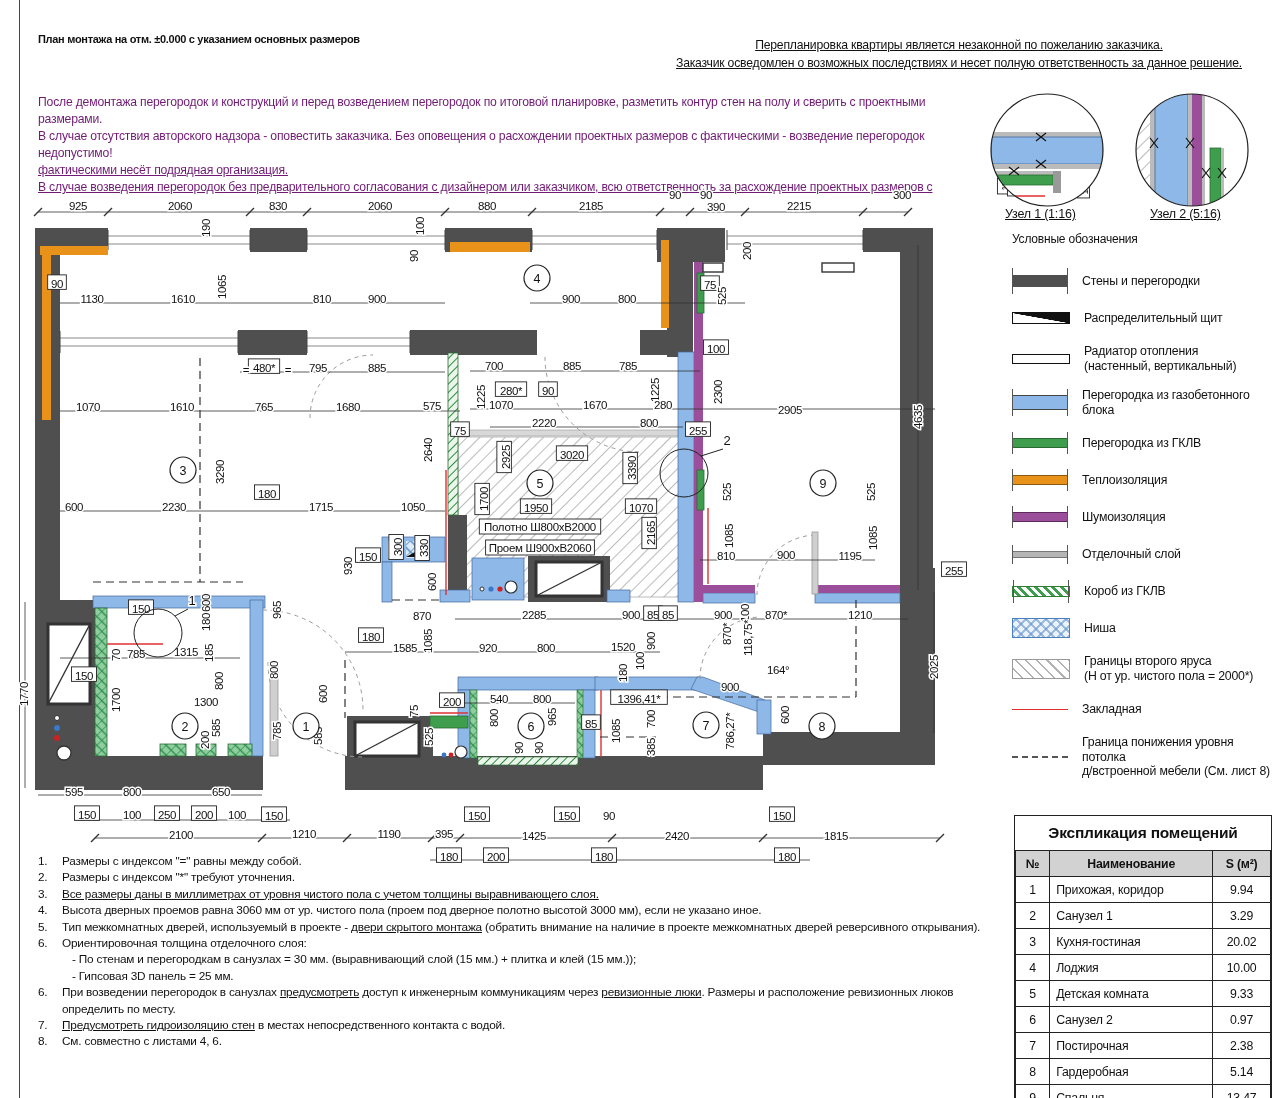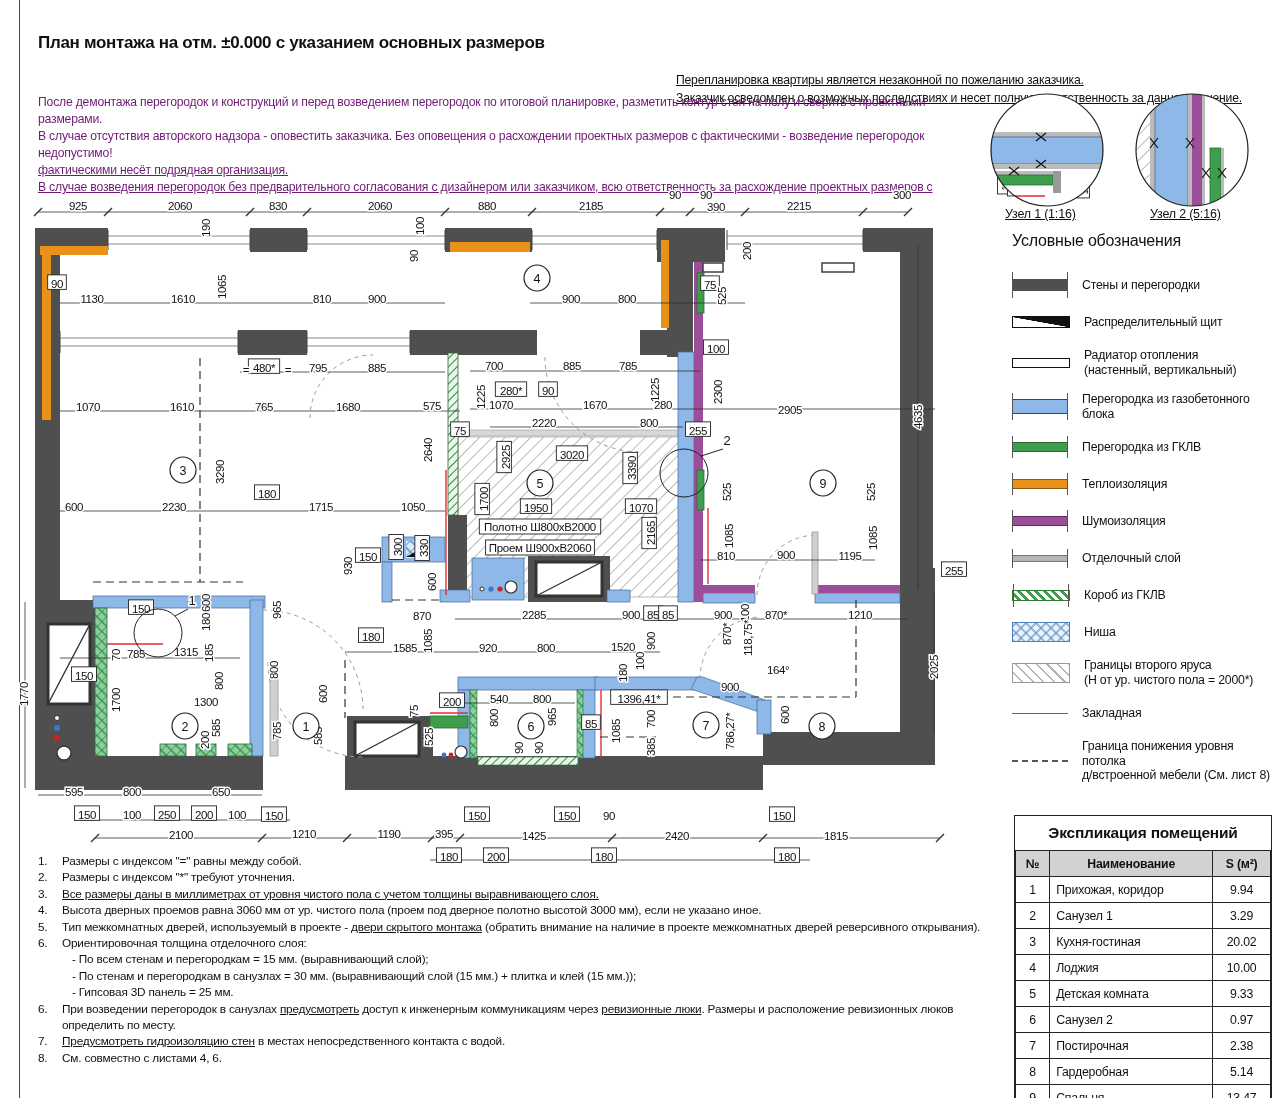--- a/index.html
+++ b/index.html
@@ -1,28 +1,28 @@
 <!DOCTYPE html>
 <html><head>
 <meta charset="utf-8">
 <style>
   html,body{margin:0;padding:0;background:#fff;}
   body{width:1278px;height:1098px;position:relative;font-family:"Liberation Sans",sans-serif;color:#111;overflow:hidden;}
   .abs{position:absolute;}
   #sheet-border{left:19px;top:0;width:1px;height:1098px;background:#444;}
-  #page-title{left:38px;top:33px;font-size:17px;font-weight:bold;letter-spacing:-0.3px;}
-  #disclaimer{right:36px;top:36px;text-align:left;font-size:12.2px;line-height:18px;letter-spacing:-0.2px;margin-top:35px;}
+  #page-title{left:38px;top:33px;font-size:11px;font-weight:bold;letter-spacing:-0.3px;}
+  #disclaimer{right:36px;top:36px;text-align:center;font-size:12.2px;line-height:18px;letter-spacing:-0.2px;}
   #disclaimer div{text-decoration:underline;}
   #warning{left:38px;top:94px;font-size:12.2px;line-height:17px;color:#701a75;letter-spacing:-0.2px;width:930px;}
   #warning .u{text-decoration:underline;}
   svg text{font-family:"Liberation Sans",sans-serif;}
   .halo{paint-order:stroke;stroke:#fff;stroke-width:3px;}
   
   #legend{left:1012px;top:232px;width:262px;}
-  #legend-title{font-size:16px;margin-bottom:24px;letter-spacing:-0.2px;}
+  #legend-title{font-size:12px;margin-bottom:24px;letter-spacing:-0.2px;}
   .leg-row{display:flex;align-items:center;margin-bottom:15px;min-height:22px;}
   .leg-sym{width:56px;flex:0 0 56px;margin-right:14px;position:relative;}
   .leg-label{font-size:12.3px;line-height:14.5px;letter-spacing:-0.2px;}
   .band{position:relative;}
   .band:before,.band:after{content:"";position:absolute;top:-7px;bottom:-7px;width:1px;background:#555;}
   .band:before{left:0;}
   .band:after{right:0;}
   .sym-wall{height:12px;background:#4f4f4f;}
   .sym-vent{height:16px;border:2.5px solid #333;background:
     linear-gradient(to top right,transparent 47%,#333 47%,#333 53%,transparent 53%),#fff;}
@@ -1077,24 +1077,20 @@
     <div class="n-row">
       <div class="n-num">5.</div>
       <div><span>Тип межкомнатных дверей, используемый в проекте - </span><span class="u">двери скрытого монтажа</span><span> (обратить внимание на наличие в проекте межкомнатных дверей реверсивного открывания).</span></div>
     </div>
     <div class="n-row">
       <div class="n-num">6.</div>
       <div><span>Ориентировочная толщина отделочного слоя:</span></div>
     </div>
     <div class="n-row sub">
       <div class="n-num"></div>
-      <div><span>- По всем стенам и перегородкам = 15 мм. (выравнивающий слой);</span></div>
-    </div>
-    <div class="n-row sub">
-      <div class="n-num"></div>
       <div><span>- По стенам и перегородкам в санузлах = 30 мм. (выравнивающий слой (15 мм.) + плитка и клей (15 мм.));</span></div>
     </div>
     <div class="n-row sub">
       <div class="n-num"></div>
       <div><span>- Гипсовая 3D панель = 25 мм.</span></div>
     </div>
     <div class="n-row">
       <div class="n-num">6.</div>
       <div><span>При возведении перегородок в санузлах </span><span class="u">предусмотреть</span><span> доступ к инженерным коммуникациям через </span><span class="u">ревизионные люки</span><span>. Размеры и расположение ревизионных люков определить по месту.</span></div>
     </div>

